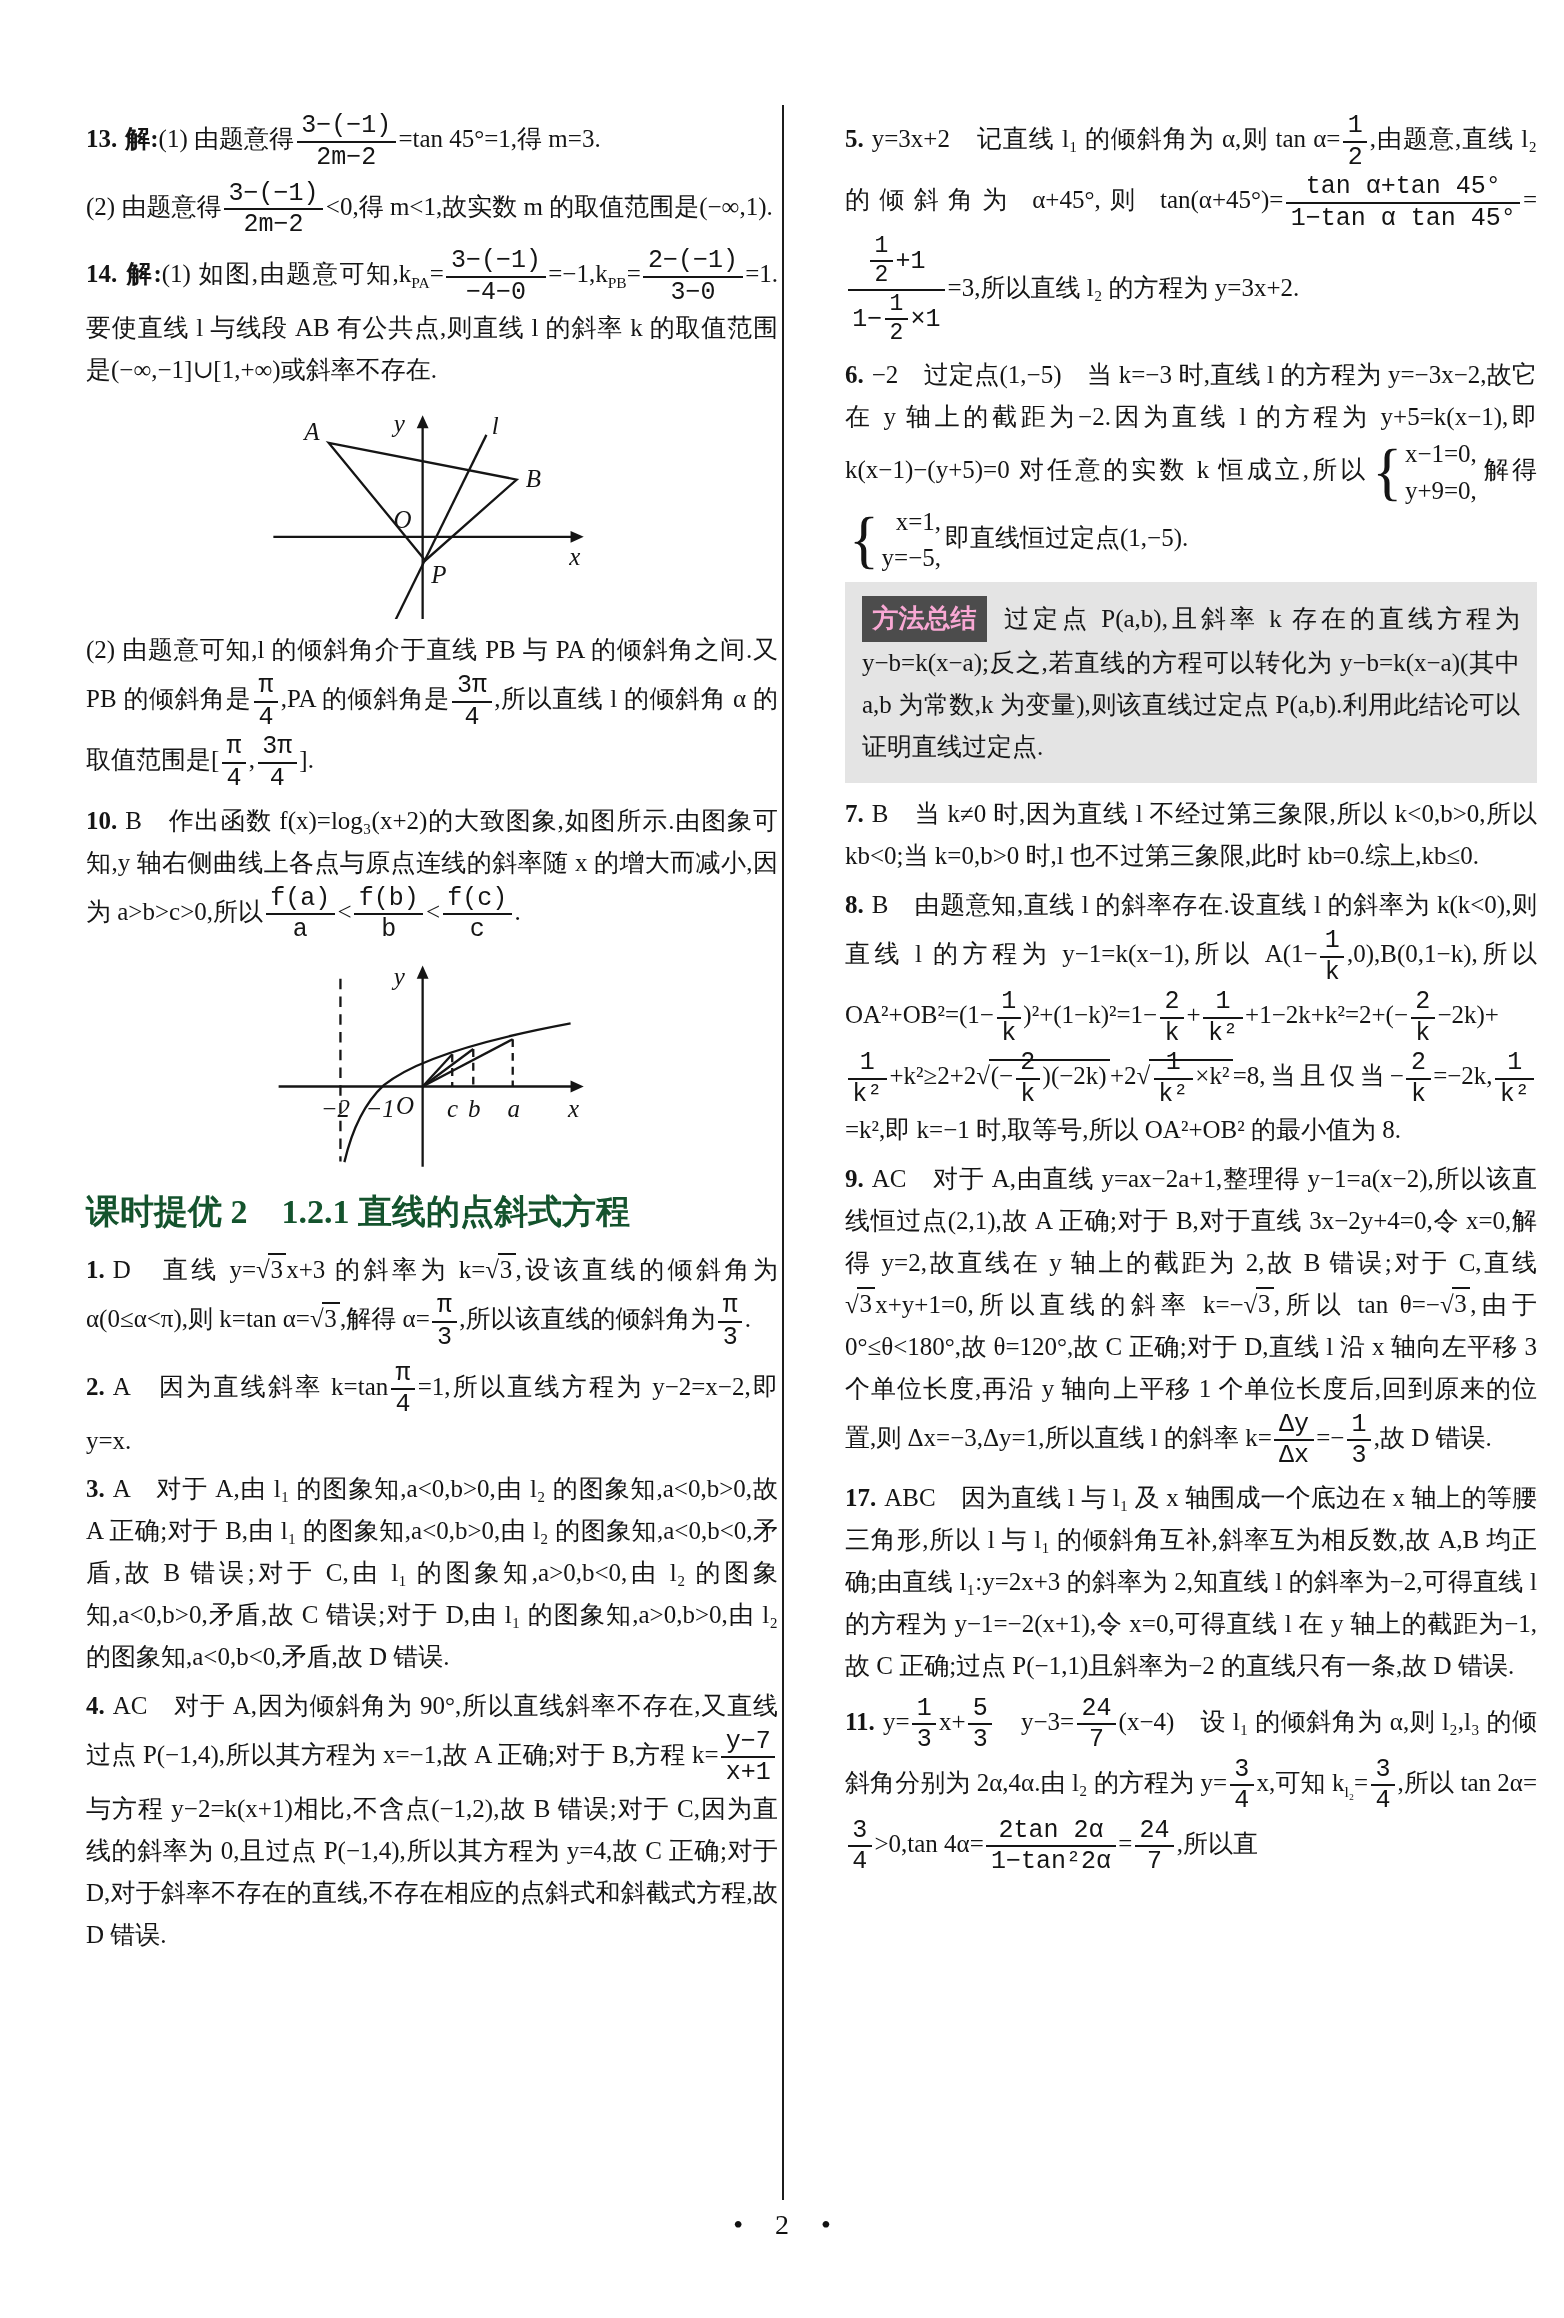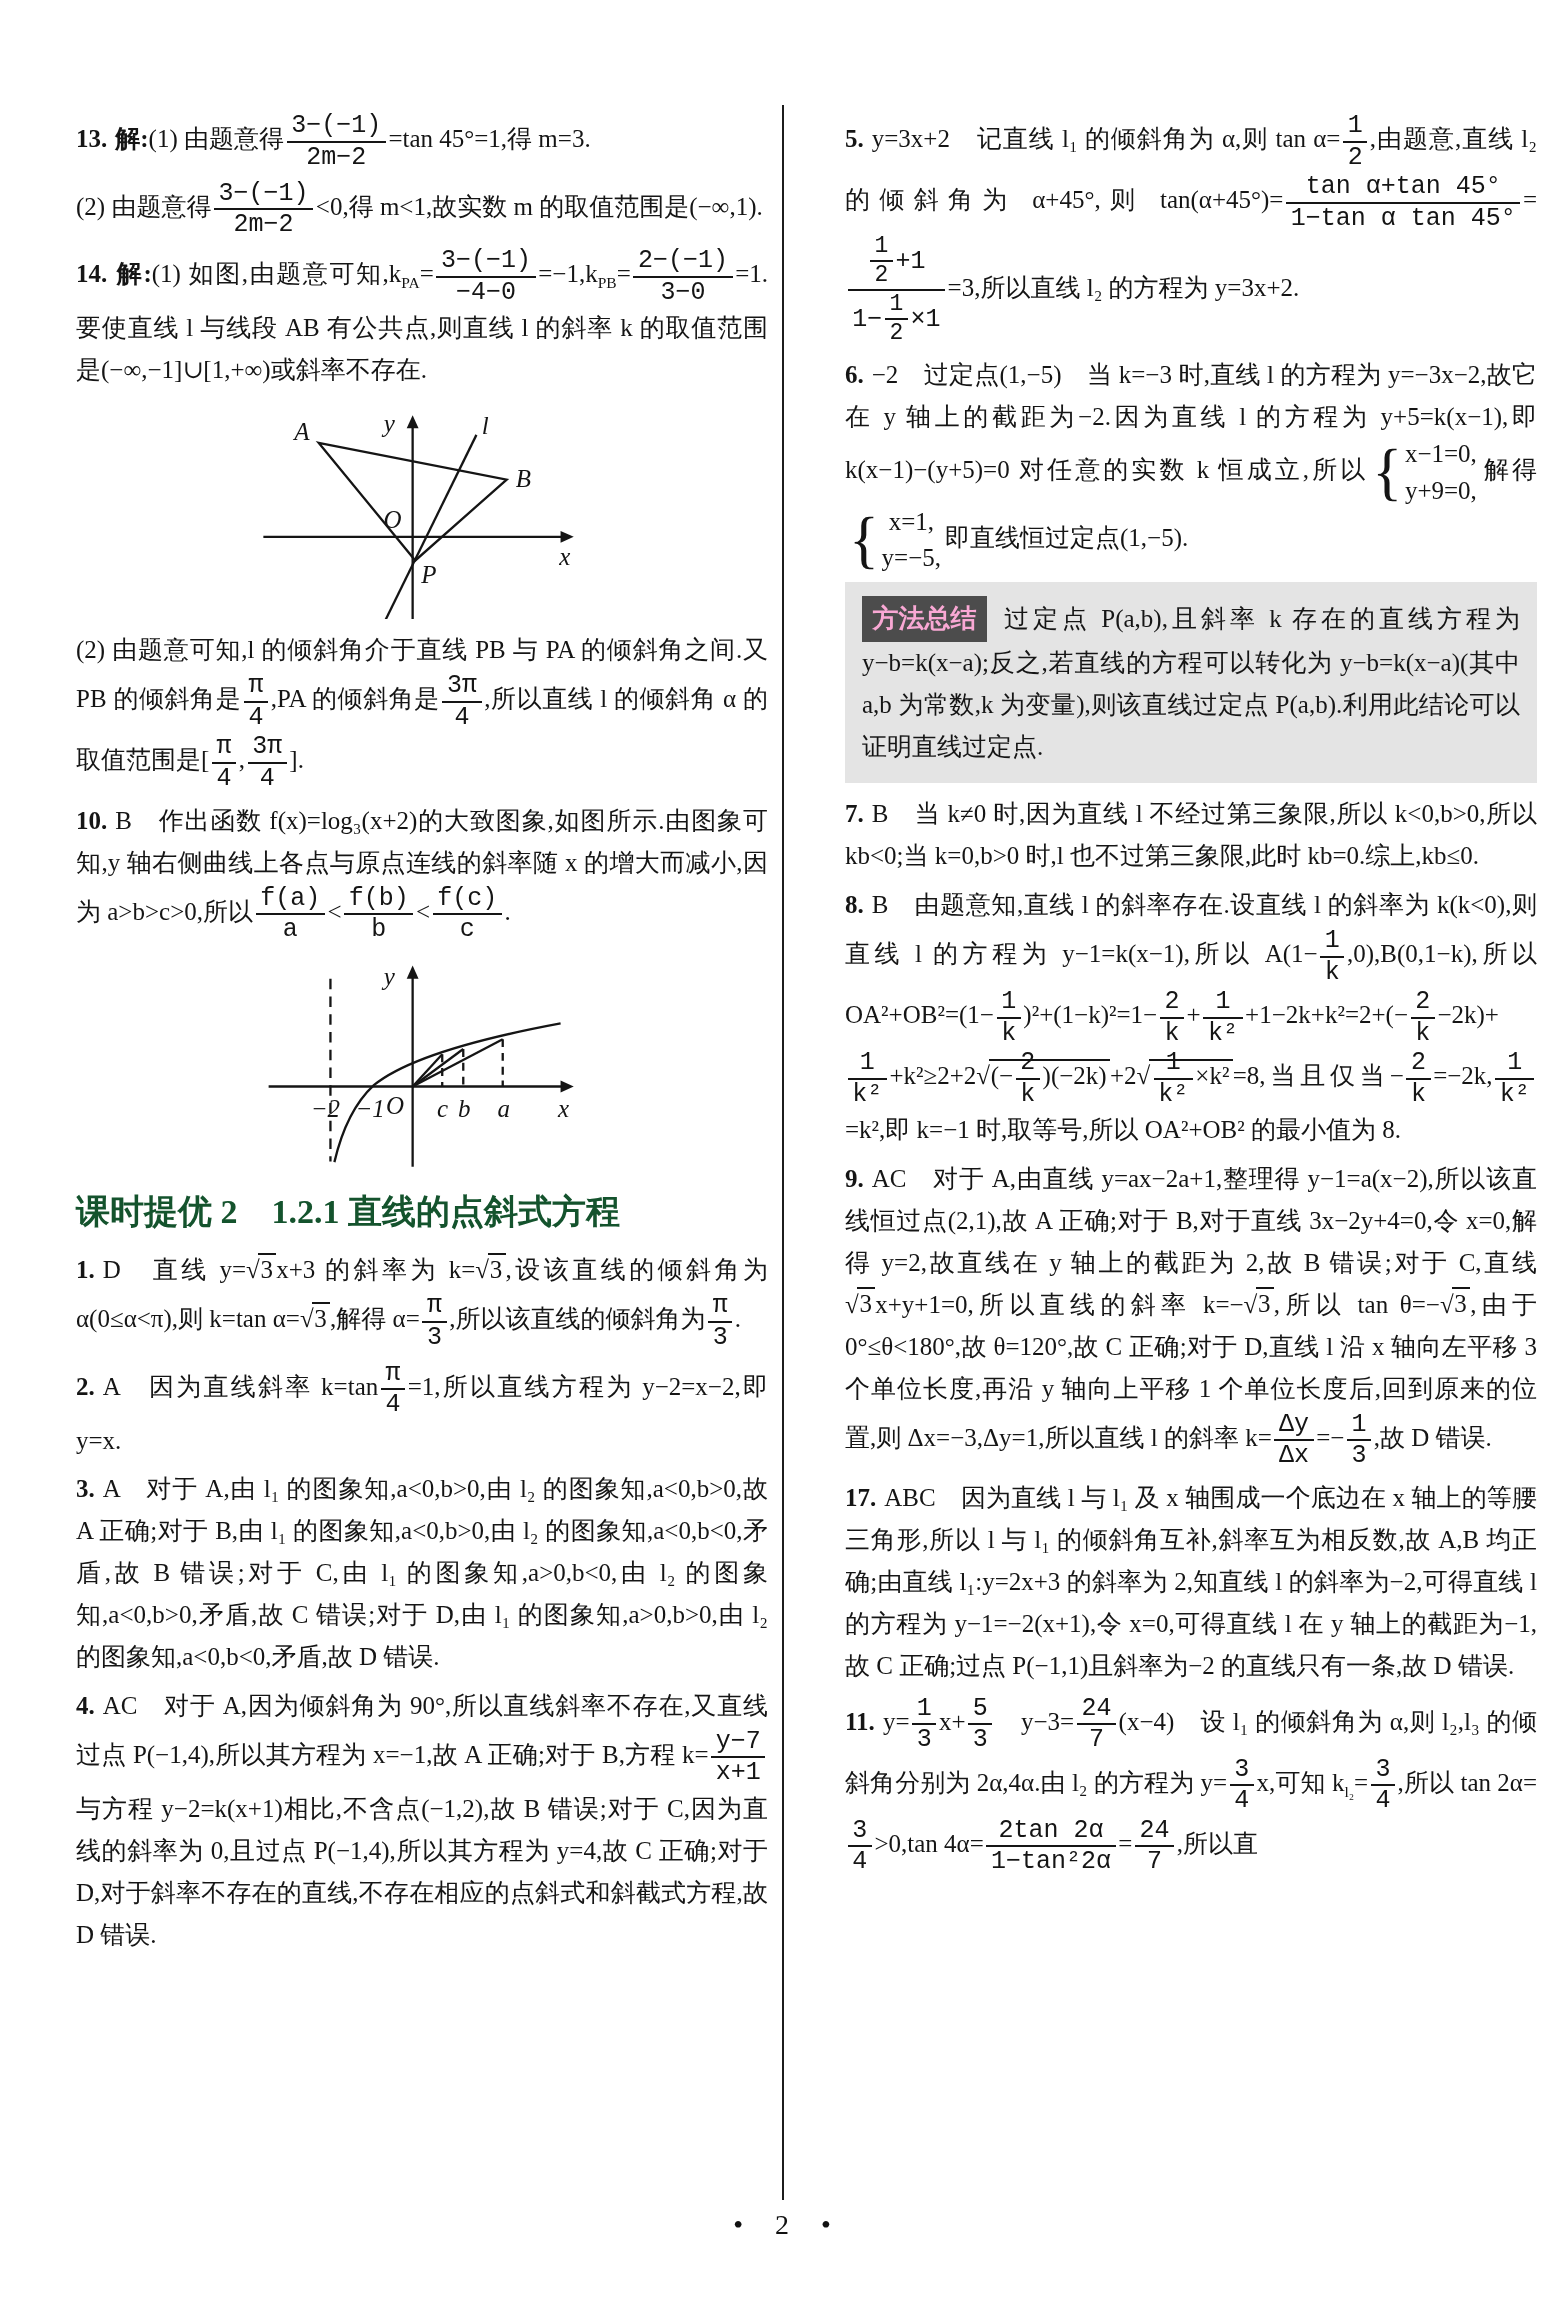--- a/index.html
+++ b/index.html
@@ -1,33 +1,33 @@
 <!DOCTYPE html>
 <html style="font-size:10.5px"><head>
 <meta charset="utf-8">
 <style>
   html,body{margin:0;padding:0;background:#ffffff;}
   .page{position:relative;width:1564px;height:2319px;background:#ffffff;
         font-family:"Liberation Serif","DejaVu Serif",serif;color:#151515;overflow:hidden;}
   .col{position:absolute;top:111px;width:692px;font-size:25px;line-height:1.68;text-align:justify;}
-  .col-left{left:76px;}
+  .col-left{left:86px;}
   .col-right{left:845px;}
   .divider{position:absolute;left:782px;top:105px;width:2px;height:2095px;background:#1c1c1c;}
   p.item{margin:0 0 6.6px 0;}
   .ilabel{font-weight:bold;margin-right:8px;}
   b{font-weight:bold;}
   .frac{display:inline-flex;flex-direction:column;vertical-align:middle;text-align:center;
         margin:0 2.6px;line-height:1.18;font-family:Liberation Mono, monospace;}
   .frac .frac{font-size:0.92em;}
   .fn{display:block;padding:0 4.6px;border-bottom:2px solid #151515;}
   .fd{display:block;padding:0 4.6px;}
   .rad{border-top:2px solid #151515;padding:1.3px 3.3px 0 2px;margin-left:-1.3px;}
   .cases{display:inline-flex;align-items:center;vertical-align:middle;margin:0 4px;line-height:1.25;}
   .cbr{font-size:2.5em;font-weight:400;line-height:0.9;margin-right:2.6px;}
-  .ccol{display:inline-flex;flex-direction:column;text-align:center;row-gap:5.3px;}
+  .ccol{display:inline-flex;flex-direction:column;text-align:right;row-gap:5.3px;}
   sub{font-size:0.62em;}
   .section-heading{font-family:Liberation Serif, serif;font-weight:bold;
         font-size:34px;text-align:left;margin:18.4px 0 16px 0;line-height:1.25;color:#14532d;}
   .figure{display:flex;justify-content:center;margin:10.5px 0;}
   svg text{font-family:"Liberation Serif","DejaVu Serif",serif;font-size:38px;font-style:italic;fill:#151515;}
   .method-box{background:#e4e4e4;padding:14.5px 17px;margin:8px 0 10.5px 0;}
   .badge{display:inline-block;background:#4c4c4c;color:#f9a8d4;font-weight:bold;
         font-family:"Liberation Sans","DejaVu Sans",sans-serif;padding:1.3px 10.5px;margin-right:13px;font-size:26px;}
   .footer{position:absolute;left:0;width:100%;top:2209px;text-align:center;font-size:28px;color:#111;}
   .footer span{margin:0 16px;}

